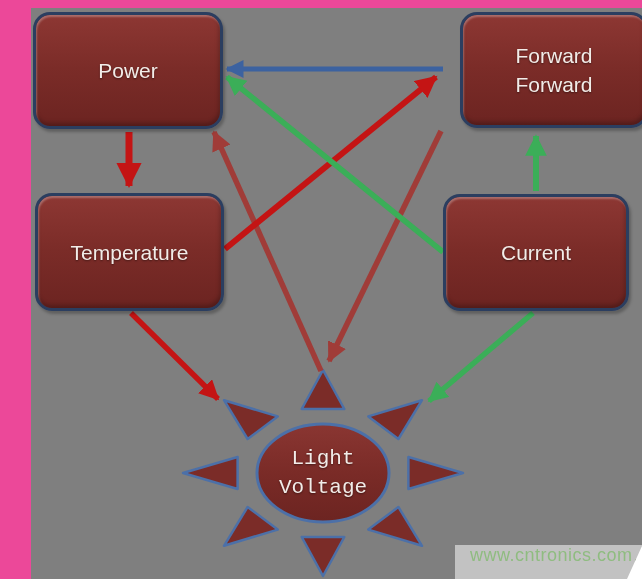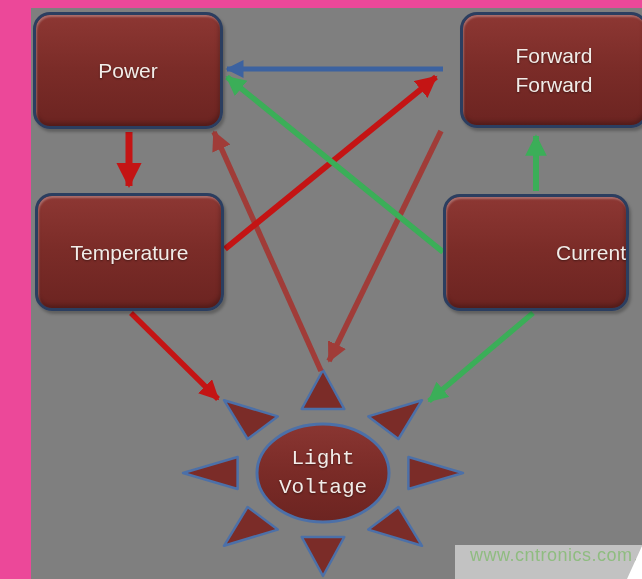--- a/index.html
+++ b/index.html
@@ -21,21 +21,21 @@
     box-shadow: inset 1px 2px 2px rgba(255,255,255,0.28),
                 inset -1px -3px 4px rgba(0,0,0,0.25),
                 2px 3px 3px rgba(0,0,0,0.25);
     display:flex; flex-direction:column; align-items:center; justify-content:center;
     color:#f2ece8; font-size:21px; line-height:29px;
     text-shadow:0 1px 2px rgba(0,0,0,0.45);
   }
   .node-pd  { left:33px;  top:12px;  width:190px; height:117px; }
   .node-fv  { left:443px; top:12px;  width:188px; height:116px;margin-left:17px; }
   .node-tmp { left:35px;  top:193px; width:189px; height:118px; }
-  .node-cur { left:443px; top:194px; width:186px; height:117px;align-items:flex-end; }
+  .node-cur { left:443px; top:194px; width:186px; height:117px; }
 
   .sun-label {
     position:absolute; left:258px; top:444px; width:130px;
     text-align:center; color:#f2ece8; font-size:21px; line-height:29px;
     text-shadow:0 1px 2px rgba(0,0,0,0.45);
     font-family:Liberation Mono, monospace;
   }
   .txt-line { display:block; }
   .txt-line:empty { display:none; }
 

